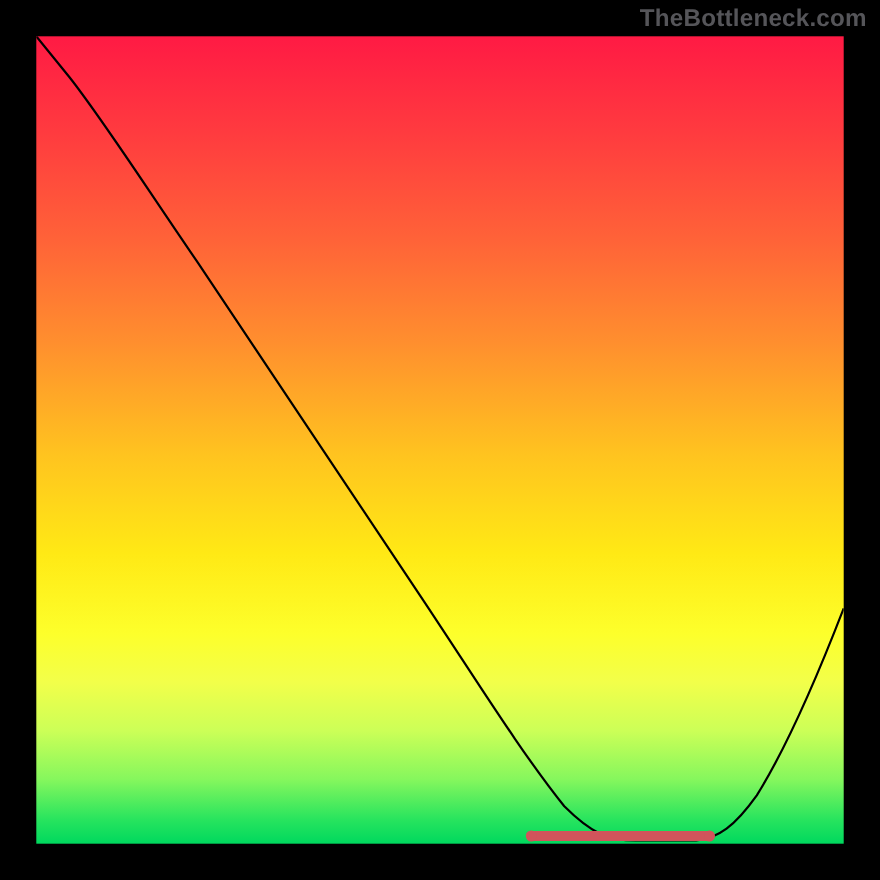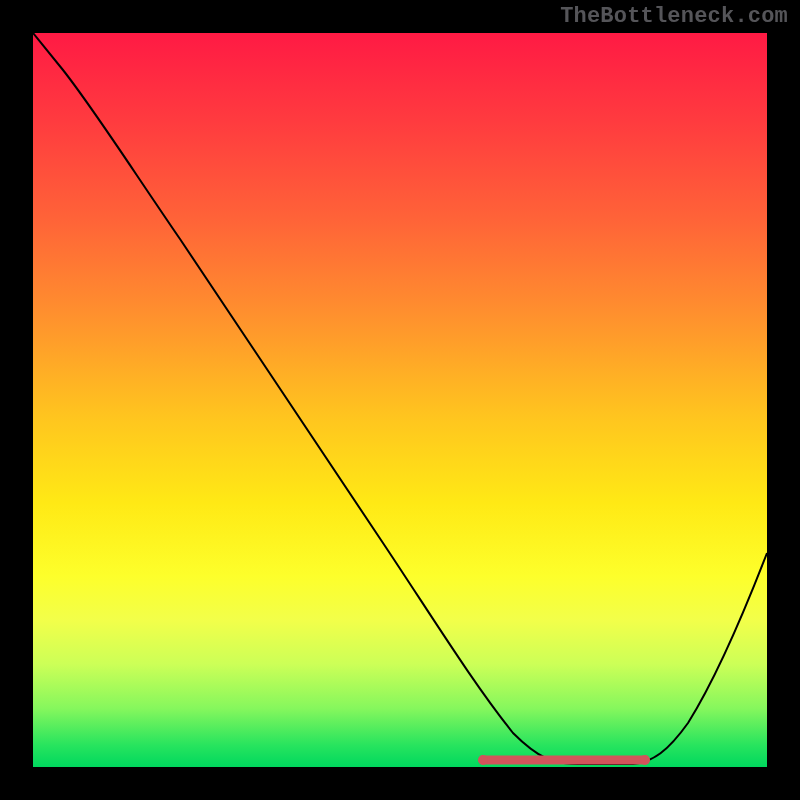--- a/index.html
+++ b/index.html
@@ -8,21 +8,21 @@
     position: relative;
     width: 800px;
     height: 800px;
     background: #000;
   }
   .watermark {
     position: absolute;
     top: 4px;
     right: 12px;
     color: #555559;
-    font-family: Liberation Mono, monospace;
+    font-family: Liberation Sans, sans-serif;
     font-size: 22px;
     font-weight: bold;
     letter-spacing: 0.2px;
     z-index: 10;
     user-select: none;
   }
   .plot-area {
     position: absolute;
     left: 33px;
     top: 33px;

